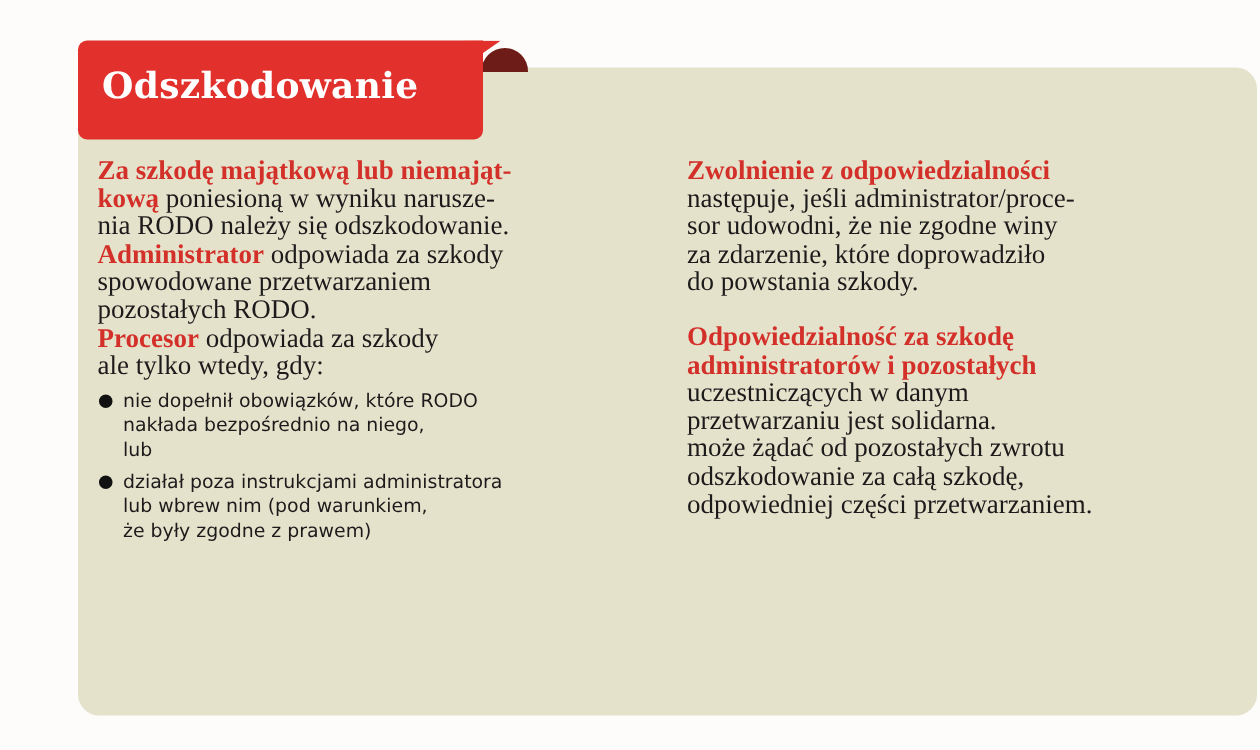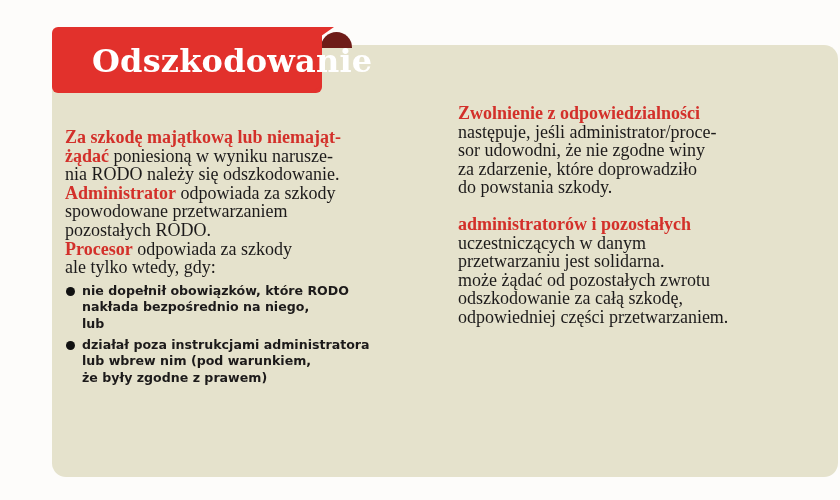--- a/index.html
+++ b/index.html
@@ -20,58 +20,58 @@
       position: absolute; left: 52px; top: 27px; width: 270px; height: 66px;
       background: #e2312c; border-radius: 6px 0 6px 6px;
     }
     .tab-peak {
       position: absolute; left: 310px; top: 27px; width: 24px; height: 66px;
       background: #e2312c;
       clip-path: polygon(0 0, 100% 0, 45% 14%, 45% 90%, 0 100%);
     }
     .title {
       position: absolute; left: 68px; top: 42px;
-      color: #ffffff; font-size: 32px; font-weight: bold;
-      font-family: "DejaVu Serif", serif; letter-spacing: 0.2px; margin-left: 24px;
+      color: #ffffff; font-size: 24px; font-weight: bold;
+      font-family: "DejaVu Serif", serif; letter-spacing: 0.2px;
     }
     .col {
       position: absolute; top: 104px;
       font-size: 16px; line-height: 18.6px; color: #1c1a1a;
       font-family: "Liberation Serif", serif;
       font-size: 18px;
     }
-    .col-left { left: 65px; width: 360px; margin-top: 24px; }
+    .col-left { left: 65px; width: 360px; }
     .col-right { left: 458px; width: 370px; }
     .red { color: #d3302a; font-weight: bold; }
     .line { display: block; white-space: nowrap; }
     .gap { height: 18px; }
     .bullets {
       margin-top: 6px;
       font-family: "DejaVu Sans", sans-serif; font-size: 12.6px; line-height: 16.6px;
       color: #1c1a1a;
     }
-    .bullet { position: relative; padding-left: 17px; margin-bottom: 4px; font-weight: bold; }
+    .bullet { position: relative; padding-left: 17px; margin-bottom: 4px; }
     .dot {
       position: absolute; left: 1px; top: 4px; width: 9px; height: 9px;
       border-radius: 50%; background: #111;
     }
   </style>
 </head>
 <body>
 
 <div class="panel"></div>
 <div class="fold"></div>
 <div class="tab"></div>
 <div class="tab-peak"></div>
 <div class="title">Odszkodowanie</div>
 
 <div class="col col-left">
   <div>
     <span class="line"><span class="red">Za szkodę majątkową lub niemająt-</span><span></span></span>
-    <span class="line"><span class="red">żądać</span><span> poniesioną w wyniku narusze-</span></span>
+    <span class="line"><span class="red">kową</span><span> poniesioną w wyniku narusze-</span></span>
     <span class="line"><span class="red"></span><span>nia RODO należy się odszkodowanie.</span></span>
   </div>
   <div>
     <span class="line"><span class="red">Administrator</span><span> odpowiada za szkody</span></span>
     <span class="line"><span class="red"></span><span>spowodowane przetwarzaniem</span></span>
     <span class="line"><span class="red"></span><span>pozostałych RODO.</span></span>
   </div>
   <div>
     <span class="line"><span class="red">Procesor</span><span> odpowiada za szkody</span></span>
     <span class="line"><span class="red"></span><span>ale tylko wtedy, gdy:</span></span>
@@ -95,20 +95,21 @@
 <div class="col col-right">
   <div>
     <span class="line red">Zwolnienie z odpowiedzialności</span>
     <span class="line">następuje, jeśli administrator/proce-</span>
     <span class="line">sor udowodni, że nie zgodne winy</span>
     <span class="line">za zdarzenie, które doprowadziło</span>
     <span class="line">do powstania szkody.</span>
   </div>
   <div class="gap"></div>
   <div>
+    <span class="line red">Odpowiedzialność za szkodę</span>
     <span class="line red">administratorów i pozostałych</span>
     <span class="line">uczestniczących w danym</span>
     <span class="line">przetwarzaniu jest solidarna.</span>
     <span class="line">może żądać od pozostałych zwrotu</span>
     <span class="line">odszkodowanie za całą szkodę,</span>
     <span class="line">odpowiedniej części przetwarzaniem.</span>
   </div>
 </div>
 
 </body></html>

